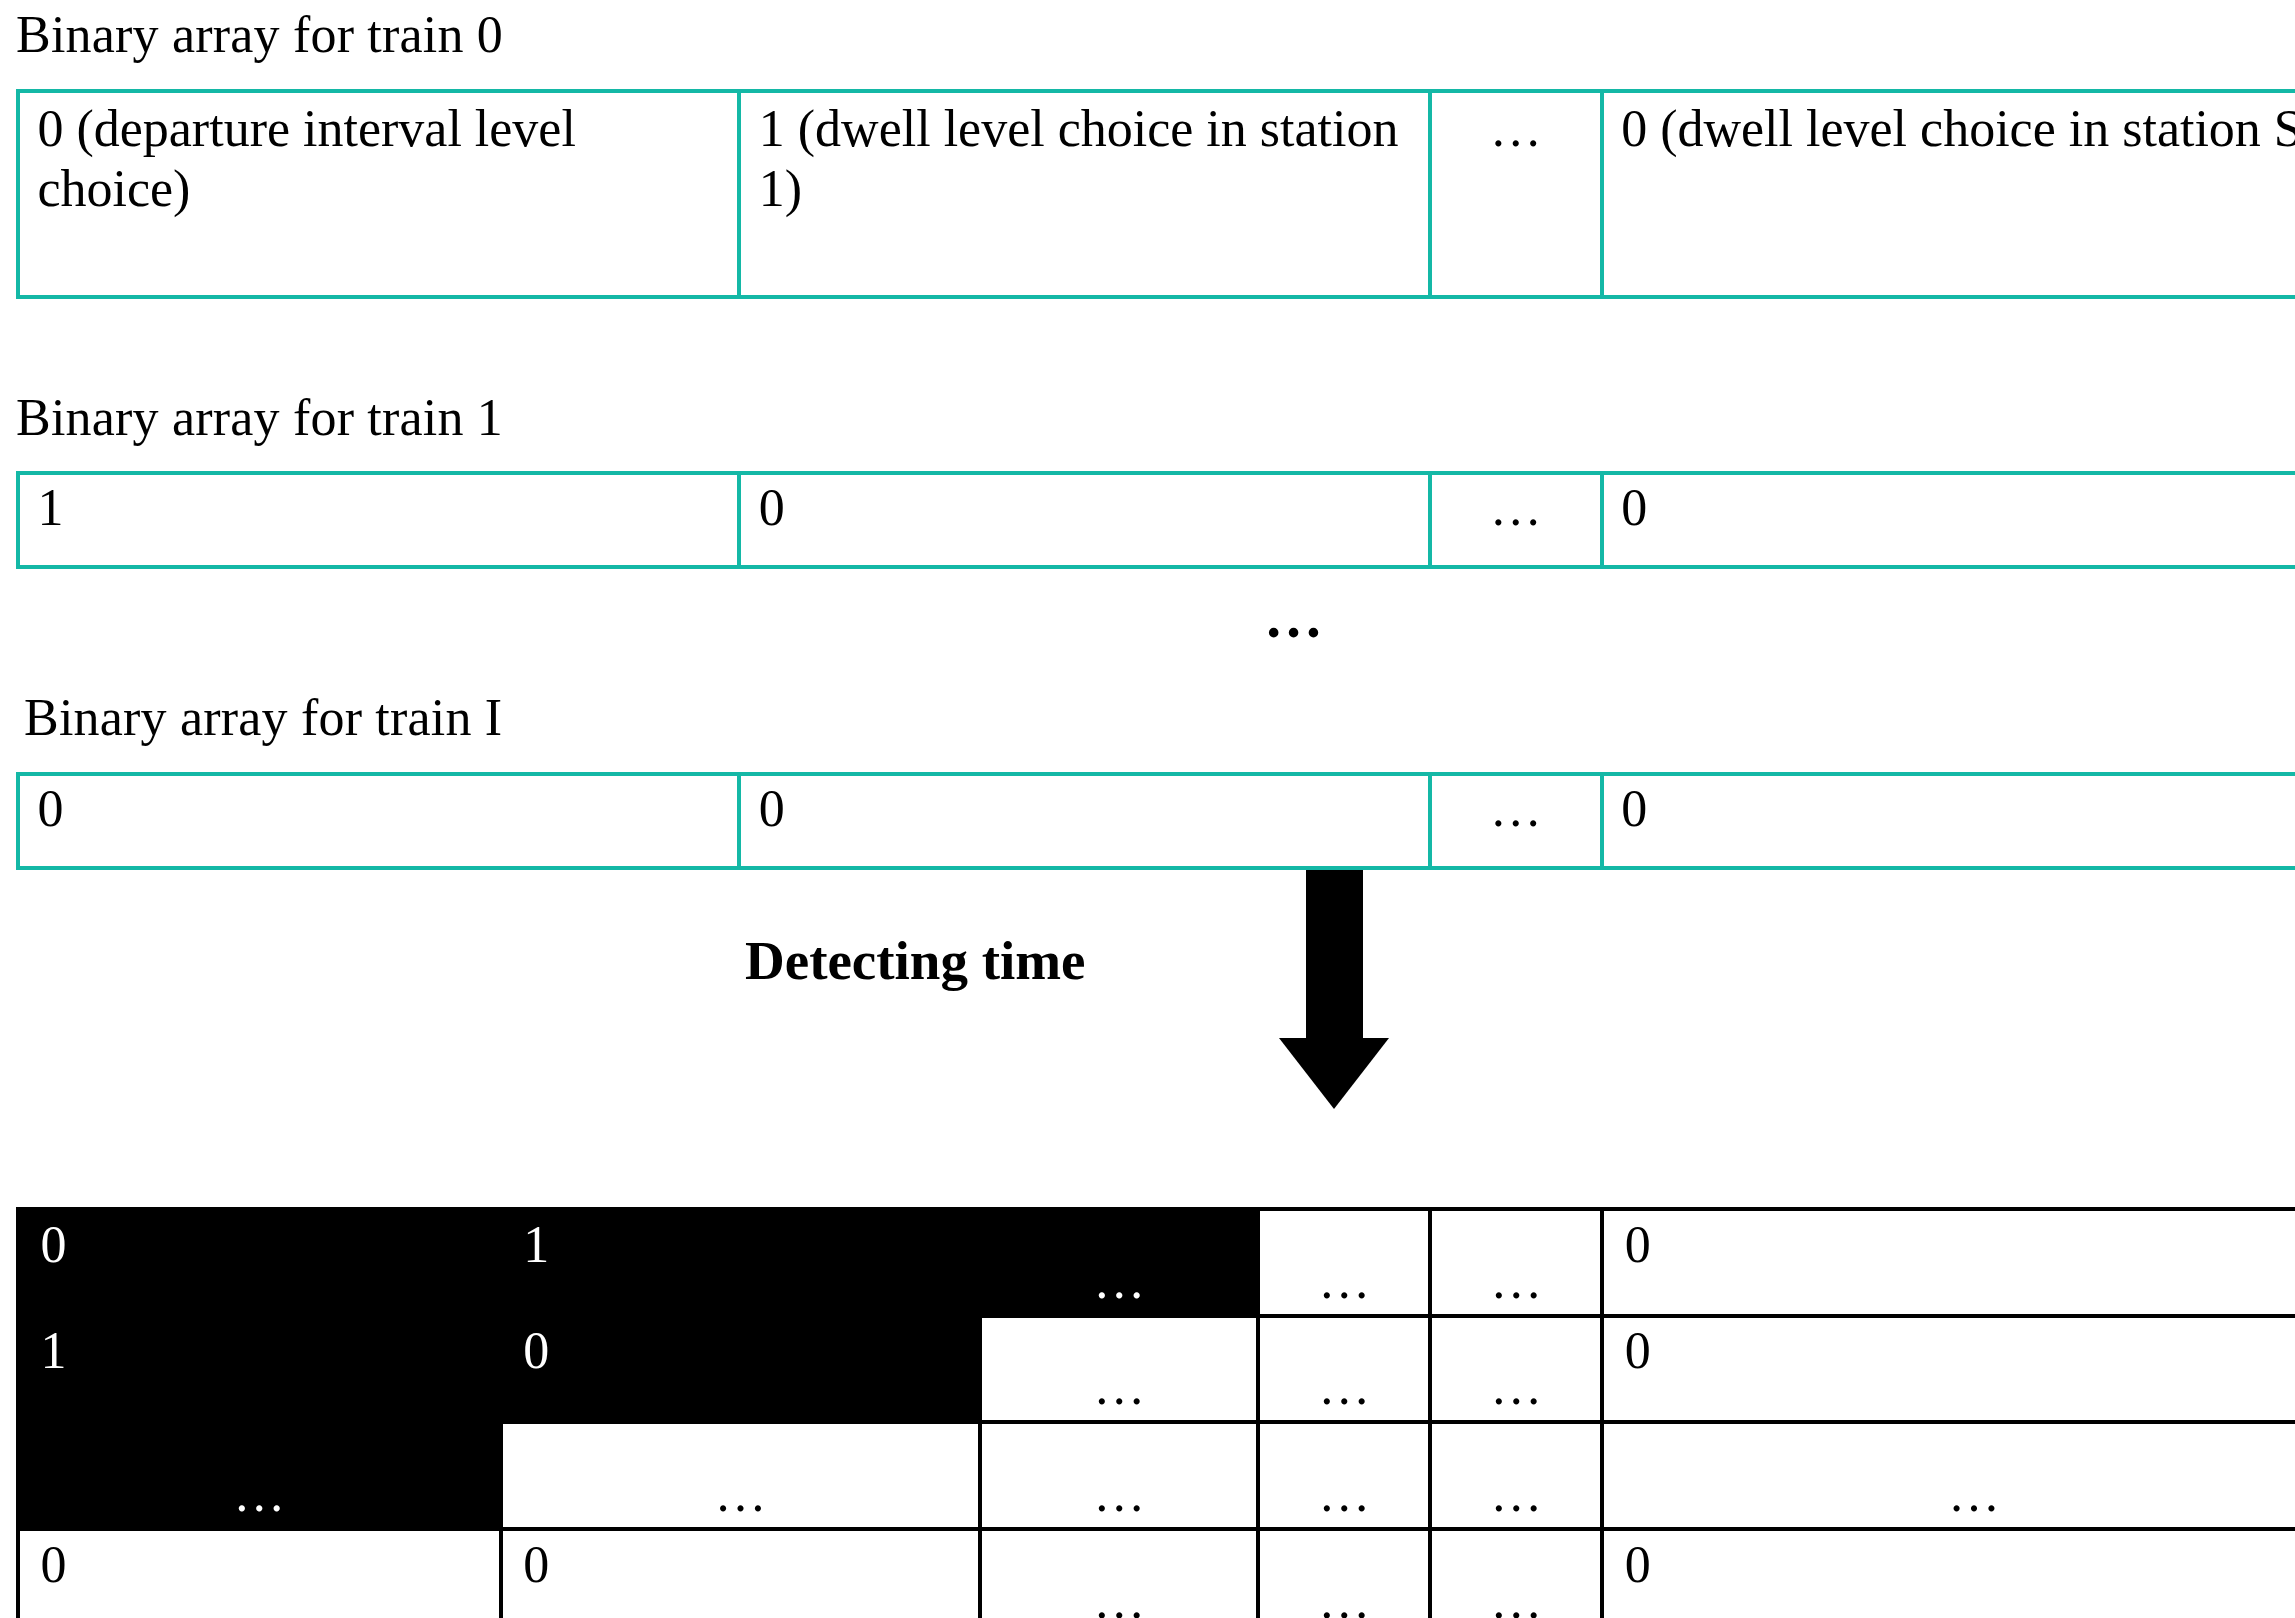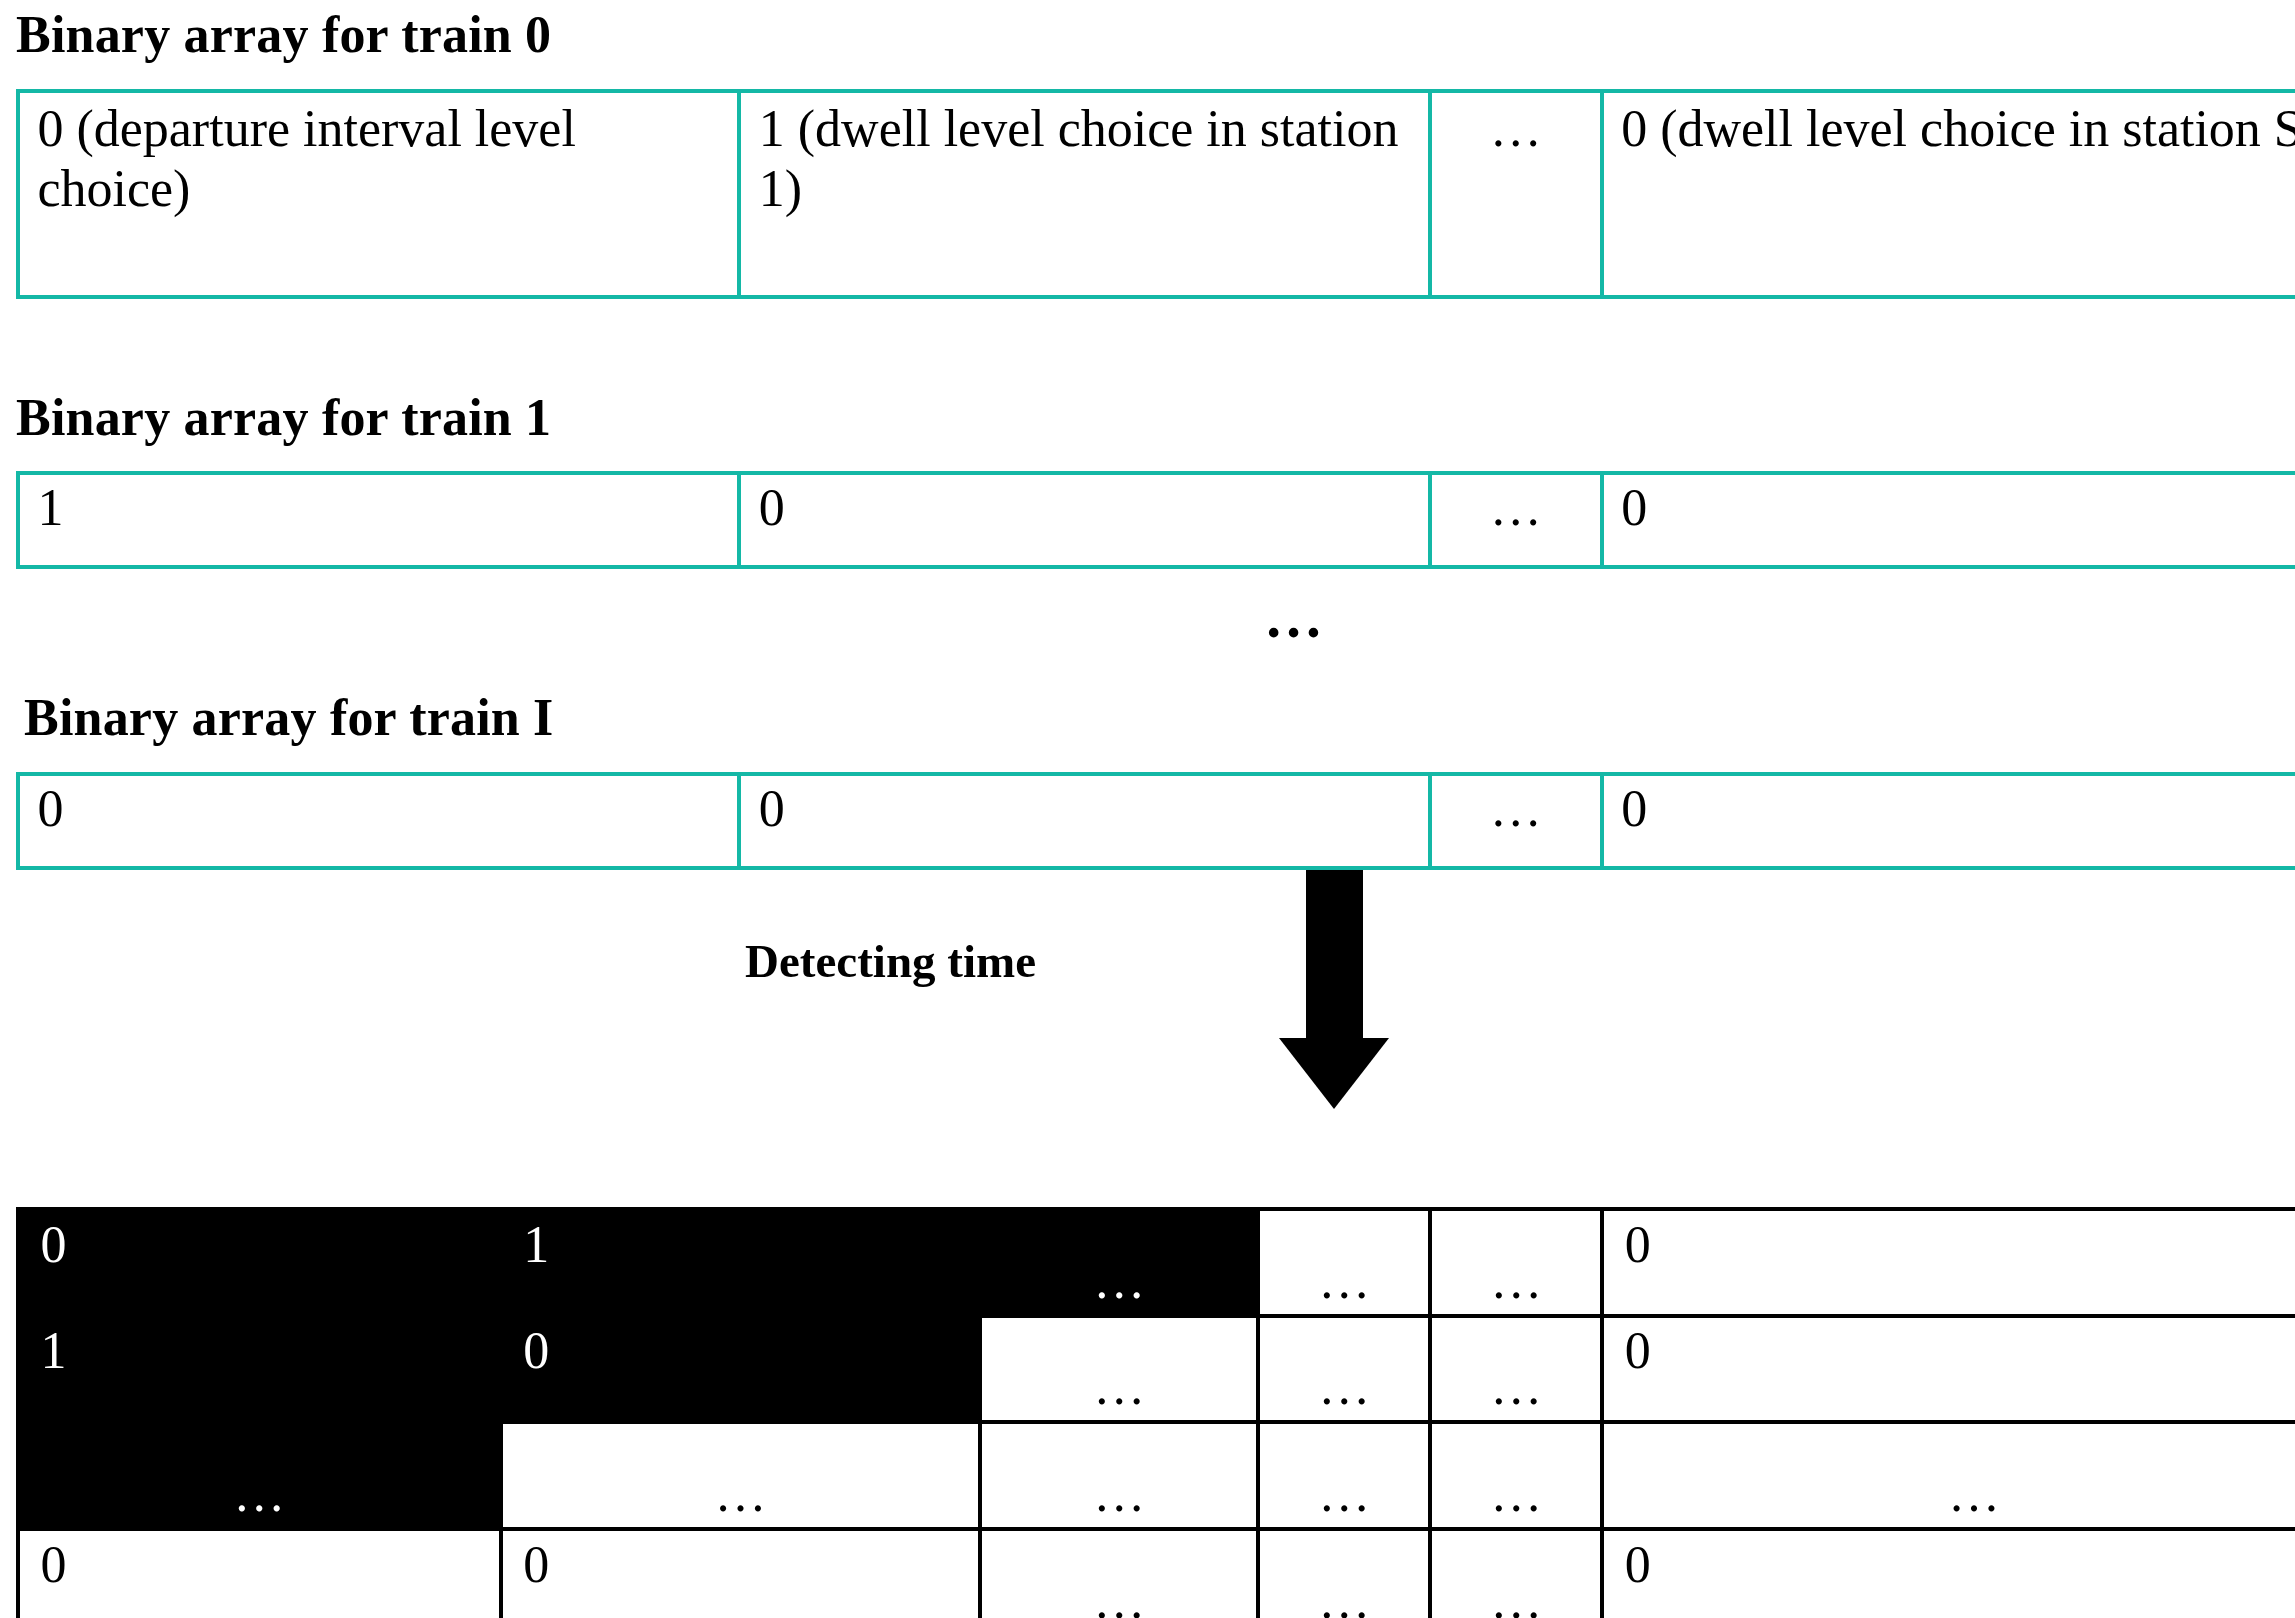--- a/index.html
+++ b/index.html
@@ -23,21 +23,20 @@
     height: 1618px;
   }
 
   
   .caption {
     position: absolute;
     font-size: 52px;
     line-height: 59px;
     white-space: nowrap;
     letter-spacing: 0.2px;
-    font-weight: bold;
   }
 
   
   .array-table {
     position: absolute;
     border-collapse: collapse;
     table-layout: fixed;
     border: 4px solid #000;
   }
   .array-table td {
@@ -77,21 +76,21 @@
     font-weight: bold;
     line-height: 59px;
     letter-spacing: 4.8px;
   }
 
   
   .arrow-label {
     position: absolute;
     left: 745px;
     top: 931px;
-    font-size: 47px;
+    font-size: 55px;
     font-weight: bold;
     line-height: 60px;
     white-space: nowrap;
   }
   .arrow {
     position: absolute;
     left: 1279px;
     top: 870px;
     width: 95px;
     height: 238px;

